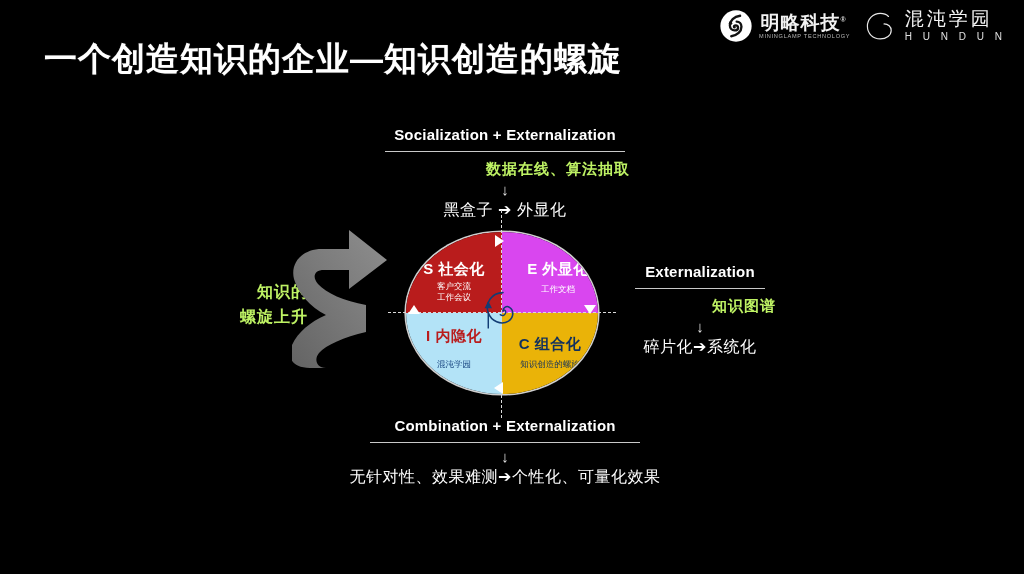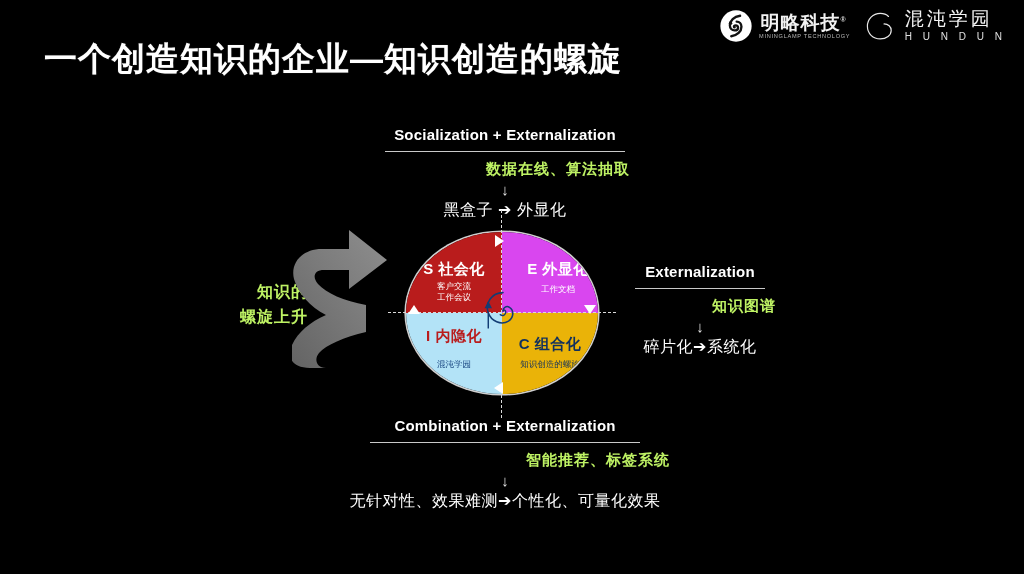--- a/index.html
+++ b/index.html
@@ -326,21 +326,20 @@
     <div class="en">Externalization</div>
     <div class="rule"></div>
     <div class="zh-main">知识图谱</div>
     <div class="arrow-down">↓</div>
     <div class="zh-sub">碎片化➔系统化</div>
   </div>
 
   <div class="block" id="block-bottom">
     <div class="en">Combination + Externalization</div>
     <div class="rule"></div>
-    <div class="zh-main">智能推荐、标签系统</div>
     <div class="arrow-down">↓</div>
     <div class="zh-sub">无针对性、效果难测➔个性化、可量化效果</div>
   </div>
 
   <div class="block" id="block-left">
     <div class="zh-main">知识的</div>
     <div class="zh-main">螺旋上升</div>
   </div>
 
   <svg class="spiral-arrow" viewBox="0 0 100 160">

